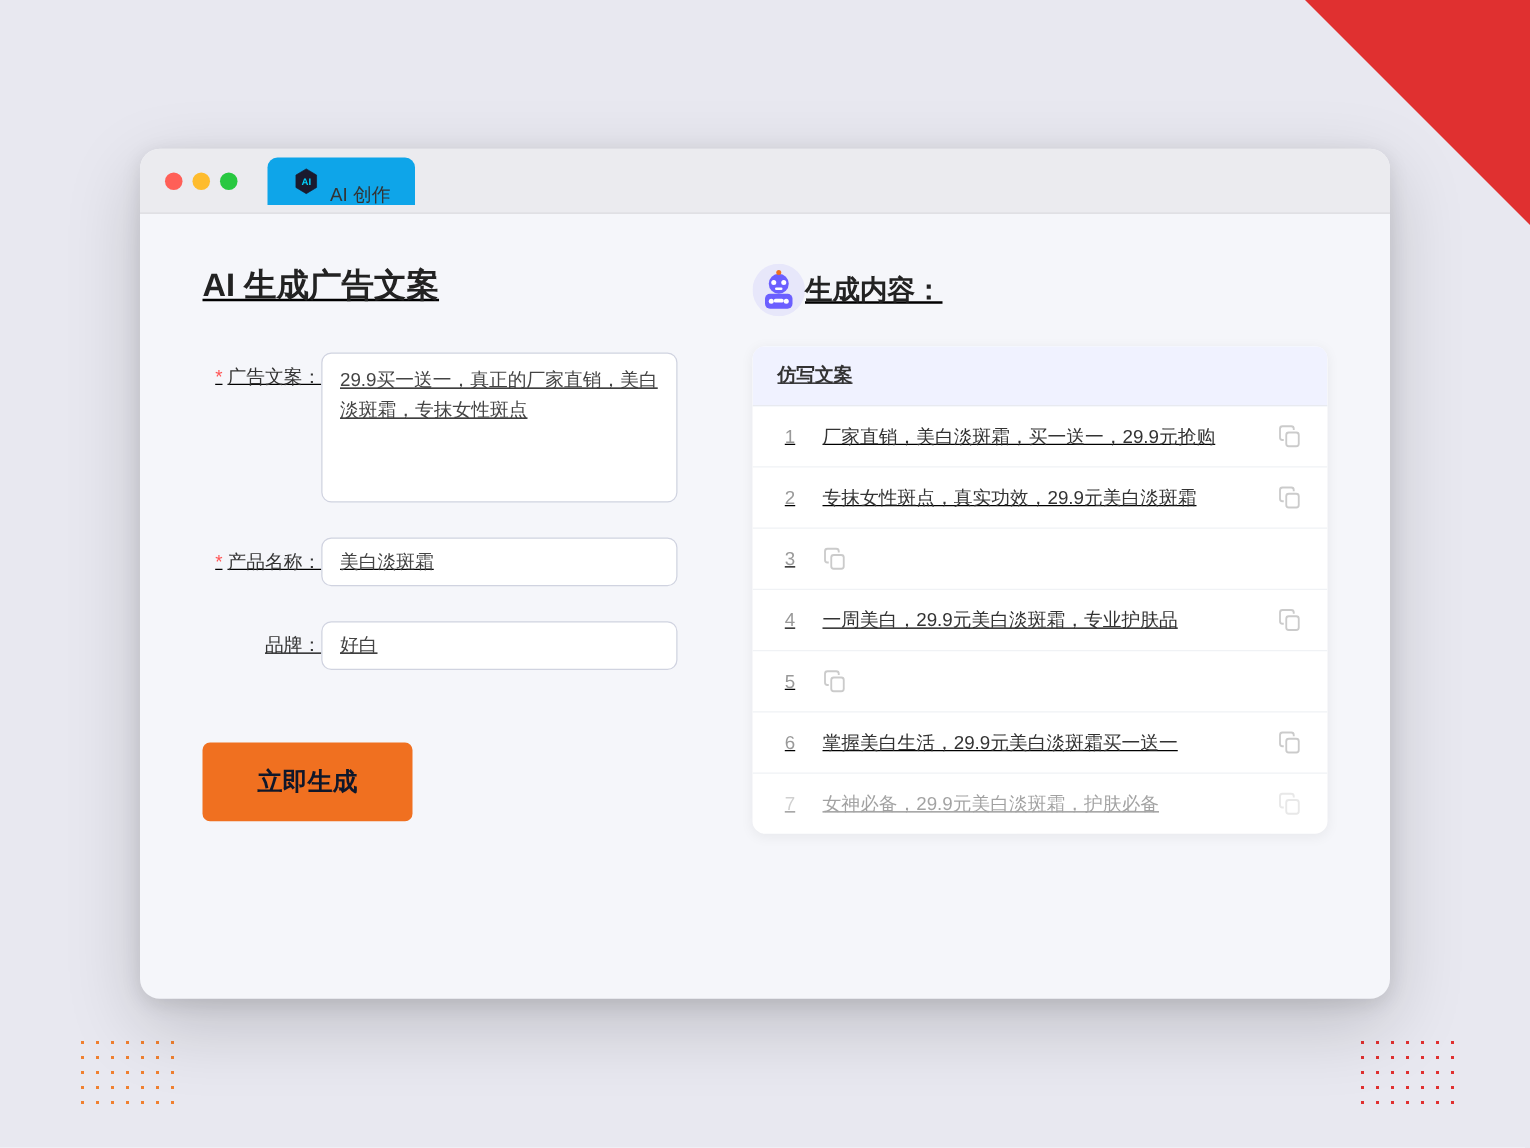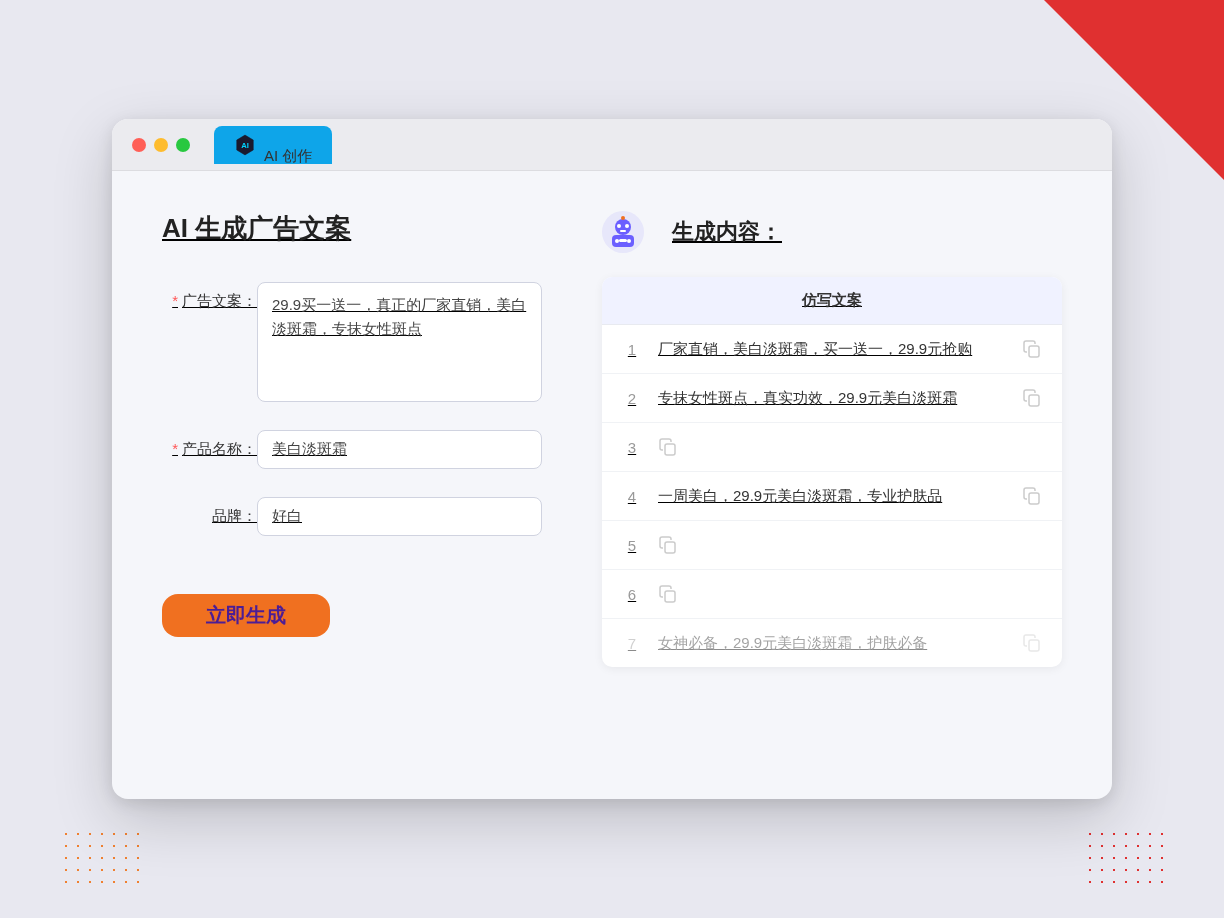--- a/index.html
+++ b/index.html
@@ -167,39 +167,39 @@
     }
 
     .form-textarea {
       height: 120px;
       line-height: 1.6;
     }
 
     .generate-btn {
       margin-top: 30px;
       background: #f07020;
-      color: #4c1d95;
+      color: #0f172a;
       border: none;
-      border-radius: 16px;
-      padding: 8px 44px;
+      border-radius: 6px;
+      padding: 18px 44px;
       font-size: 20px;
       font-weight: 600;
       cursor: pointer;
       font-family: inherit;
     }
 
     
     .right-panel {
       flex: 1;
     }
 
     .result-header {
       display: flex;
       align-items: center;
-      gap: 28px;
+      gap: 0;
       margin-bottom: 24px;
     }
 
     .robot-icon {
       width: 42px;
       height: 42px;
     }
 
     .result-title {
       font-size: 22px;
@@ -214,21 +214,20 @@
       box-shadow: 0 2px 10px rgba(0,0,0,0.06);
     }
 
     .table-header {
       background: #f0f2ff;
       padding: 14px 20px;
       font-size: 15px;
       font-weight: 600;
       color: #333;
       border-bottom: 1px solid #e8eaf0;
-      text-align: center;
     }
 
     .table-row {
       display: flex;
       align-items: center;
       padding: 14px 20px;
       border-bottom: 1px solid #f0f2f5;
       gap: 16px;
     }
 
@@ -374,20 +373,21 @@
     </div>
             <div class="table-row">
       <span class="row-num">5</span>
       <svg class="copy-icon" viewBox="0 0 20 20" fill="none" xmlns="http://www.w3.org/2000/svg">
         <rect x="7" y="7" width="10" height="11" rx="2" stroke="#999" stroke-width="1.5"></rect>
         <path d="M5 13H4a2 2 0 01-2-2V4a2 2 0 012-2h7a2 2 0 012 2v1" stroke="#999" stroke-width="1.5"></path>
       </svg>
     </div>
             <div class="table-row">
       <span class="row-num">6</span>
+      <span class="row-text">掌握美白生活，29.9元美白淡斑霜买一送一</span>
       <svg class="copy-icon" viewBox="0 0 20 20" fill="none" xmlns="http://www.w3.org/2000/svg">
         <rect x="7" y="7" width="10" height="11" rx="2" stroke="#999" stroke-width="1.5"></rect>
         <path d="M5 13H4a2 2 0 01-2-2V4a2 2 0 012-2h7a2 2 0 012 2v1" stroke="#999" stroke-width="1.5"></path>
       </svg>
     </div>
             <div class="table-row dimmed">
       <span class="row-num">7</span>
       <span class="row-text">女神必备，29.9元美白淡斑霜，护肤必备</span>
       <svg class="copy-icon" viewBox="0 0 20 20" fill="none" xmlns="http://www.w3.org/2000/svg">
         <rect x="7" y="7" width="10" height="11" rx="2" stroke="#999" stroke-width="1.5"></rect>

